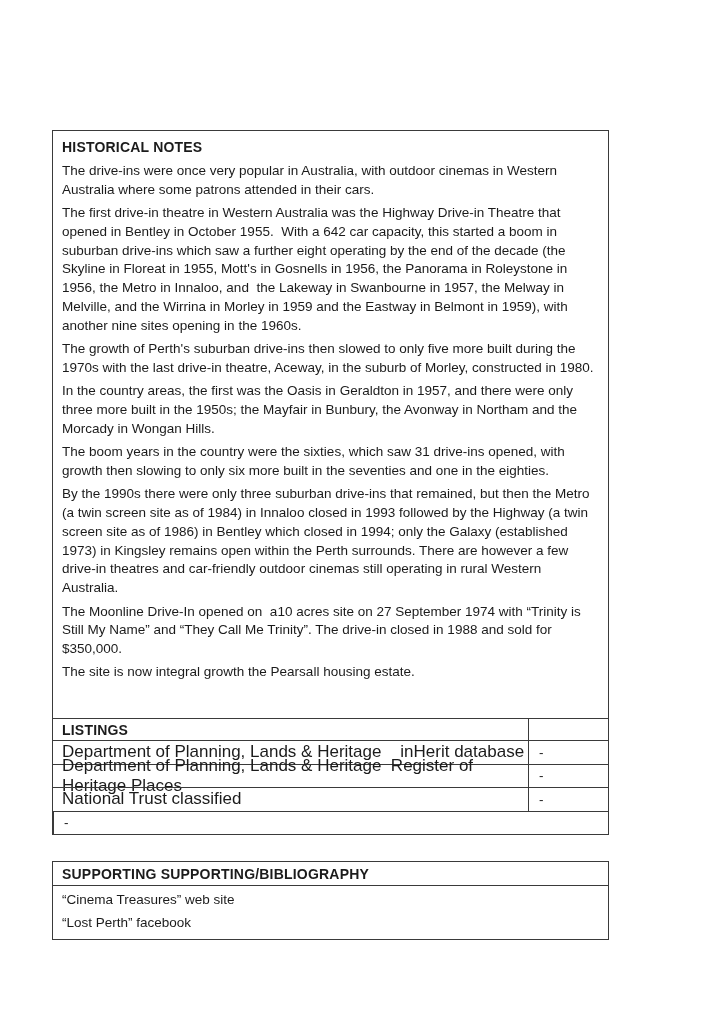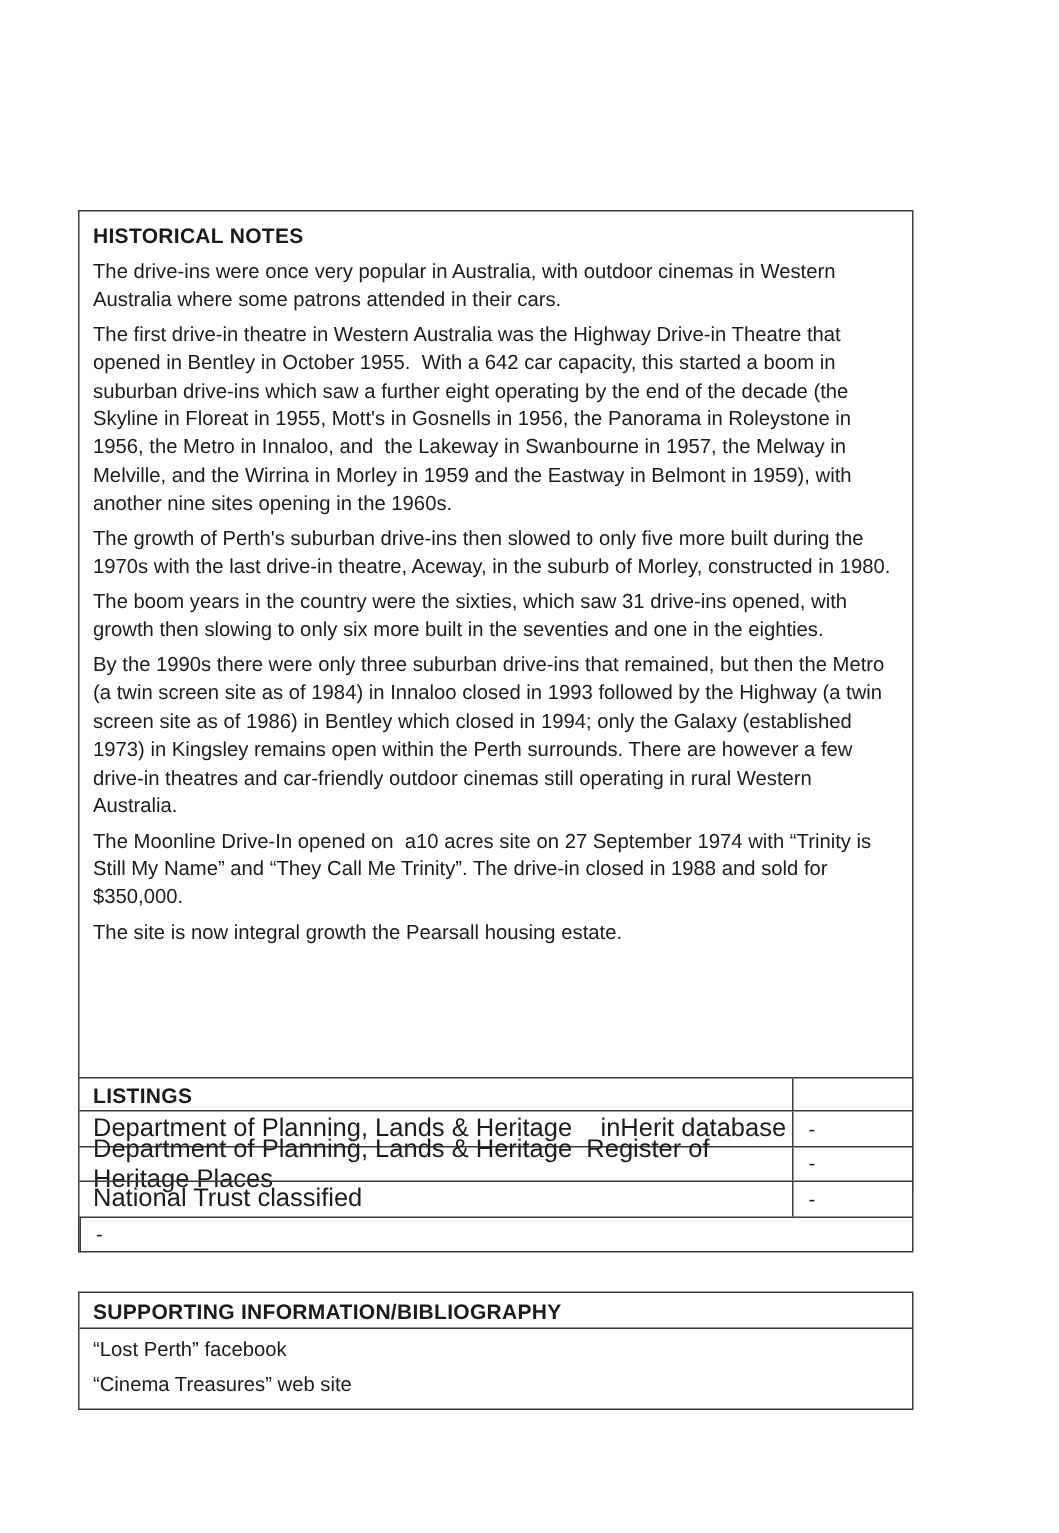--- a/index.html
+++ b/index.html
@@ -18,21 +18,21 @@
   .box {
     position: absolute;
     left: 52px;
     width: 557px;
     box-sizing: border-box;
     border: 1.5px solid #3a3a3a;
     background: #ffffff;
   }
   
   #hist {
-    top: 140px;
+    top: 130px;
     height: 654px;
     padding: 5px 10px 0 9px;
     overflow: hidden;
   }
   .section-title {
     font-size: 14px;
     font-weight: bold;
     margin: 3px 0 7px 0;
     letter-spacing: 0.2px;
     white-space: pre-wrap;
@@ -96,20 +96,21 @@
 </head>
 <body>
 
 <div class="page">
 
   <section class="box" id="hist">
     <h2 class="section-title">HISTORICAL NOTES</h2>
     <p>The drive-ins were once very popular in Australia, with outdoor cinemas in Western Australia where some patrons attended in their cars.</p>
     <p>The first drive-in theatre in Western Australia was the Highway Drive-in Theatre that opened in Bentley in October 1955.  With a 642 car capacity, this started a boom in suburban drive-ins which saw a further eight operating by the end of the decade (the Skyline in Floreat in 1955, Mott's in Gosnells in 1956, the Panorama in Roleystone in 1956, the Metro in Innaloo, and  the Lakeway in Swanbourne in 1957, the Melway in Melville, and the Wirrina in Morley in 1959 and the Eastway in Belmont in 1959), with another nine sites opening in the 1960s.</p>
     <p>The growth of Perth's suburban drive-ins then slowed to only five more built during the 1970s with the last drive-in theatre, Aceway, in the suburb of Morley, constructed in 1980.</p>
+    <p>In the country areas, the first was the Oasis in Geraldton in 1957, and there were only three more built in the 1950s; the Mayfair in Bunbury, the Avonway in Northam and the Morcady in Wongan Hills.</p>
     <p>The boom years in the country were the sixties, which saw 31 drive-ins opened, with growth then slowing to only six more built in the seventies and one in the eighties.</p>
     <p>By the 1990s there were only three suburban drive-ins that remained, but then the Metro (a twin screen site as of 1984) in Innaloo closed in 1993 followed by the Highway (a twin screen site as of 1986) in Bentley which closed in 1994; only the Galaxy (established 1973) in Kingsley remains open within the Perth surrounds. There are however a few drive-in theatres and car-friendly outdoor cinemas still operating in rural Western Australia.</p>
     <p>The Moonline Drive-In opened on  a10 acres site on 27 September 1974 with “Trinity is Still My Name” and “They Call Me Trinity”. The drive-in closed in 1988 and sold for $350,000.</p>
     <p>The site is now integral growth the Pearsall housing estate.</p>
   </section>
 
   <section class="box" id="listings">
     <div class="t-row header">
       <div class="c1 title-cell">LISTINGS</div>
       <div class="c2"></div>
@@ -126,21 +127,21 @@
       <div class="c1">National Trust classified</div>
       <div class="c2">-</div>
     </div>
     <div class="t-row">
       <div class="c2">-</div>
     </div>
   </section>
 
   <section class="box" id="support">
     <div class="support-header">
-      <h2 class="section-title">SUPPORTING INFORMATION/BIBLIOGRAPHY</h2>
+      <h2 class="section-title">SUPPORTING SUPPORTING/BIBLIOGRAPHY</h2>
     </div>
     <div class="support-body">
+      <div class="item">“Cinema Treasures” web site</div>
       <div class="item">“Lost Perth” facebook</div>
-      <div class="item">“Cinema Treasures” web site</div>
     </div>
   </section>
 
 </div>
 
 </body></html>

